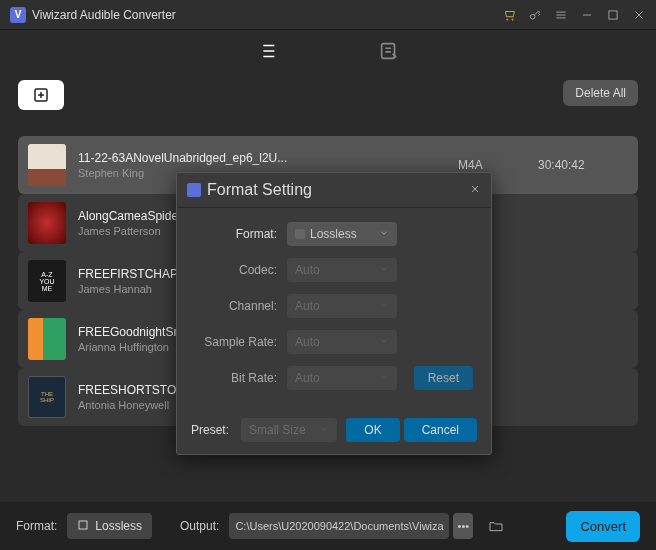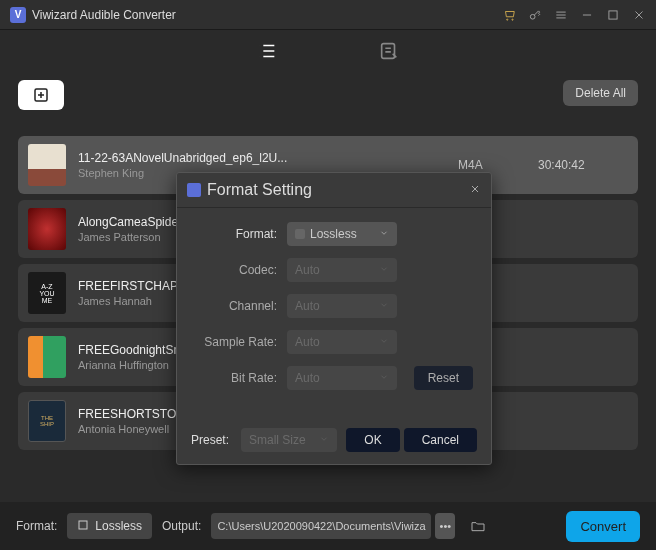--- a/index.html
+++ b/index.html
@@ -18,21 +18,21 @@
   .toolbar .ticon svg { width: 22px; height: 22px; stroke: #888; fill: none; stroke-width: 1.8; }
   .toolbar .ticon.active svg { stroke: #fff; }
   
   
   .actionrow { display: flex; align-items: flex-start; padding: 6px 18px 10px; }
   .addbtn { width: 46px; height: 30px; background: #fff; border-radius: 6px; display: flex; align-items: center; justify-content: center; cursor: pointer; }
   .addbtn svg { width: 18px; height: 18px; stroke: #222; fill: none; stroke-width: 2; }
   .deleteall { margin-left: auto; background: #555; color: #ddd; padding: 6px 12px; border-radius: 6px; cursor: pointer; font-size: 12px; }
   
   
-  .list { padding: 16px 18px; display: flex; flex-direction: column; gap: 6px; }
+  .list { padding: 16px 18px; display: flex; flex-direction: column; gap: 0; }
   .row { display: flex; align-items: center; background: #3a3a3a; border-radius: 6px; padding: 8px 10px; height: 58px; }
   .row.selected { background: #555; }
   .thumb { width: 38px; height: 42px; border-radius: 3px; margin-right: 12px; flex-shrink: 0; }
   .th1 { background: linear-gradient(#e8e0d0 60%, #8a4a3a 60%); }
   .th2 { background: radial-gradient(#c03030, #5a0505); }
   .th3 { background: #1a1a1a; color:#fff; font-size:7px; display:flex; align-items:center; justify-content:center; text-align:center; }
   .th4 { background: linear-gradient(90deg,#f09030 40%, #30a060 40%); }
   .th5 { background: #1a2a3a; color:#ccaa60; font-size:6px; display:flex; align-items:center; justify-content:center; text-align:center; border:1px solid #555;}
   .th6 { background: linear-gradient(#2a4a7a, #1a2a4a); }
   .rowtext { flex: 1; min-width: 0; }
@@ -68,21 +68,21 @@
   .mselect.disabled { background: #4a4a4a; cursor: default; opacity: 0.8; gap: 6px; }
   .mselect .msval { font-size: 12px; color: #ccc; flex: 1; display:flex; align-items:center; gap:5px;}
   .mselect.disabled .msval { color: #777; }
   .mselect .mschev { }
   .mselect .mschev svg { width: 10px; height: 10px; stroke: #aaa; fill: none; stroke-width: 2; }
   .mselect.disabled .mschev svg { stroke: #666; }
   .msqicon { width:10px; height:10px; background:#666; border-radius:2px; display:inline-block;}
   .modal-footer { display: flex; align-items: center; padding: 8px 14px 12px; gap: 8px; }
   .modal-footer .mflabel { color: #ddd; font-size: 12px; margin-right: 4px; }
   .modal-footer .mselect { max-width: 96px; }
-  .mbtn { background: #0f172a; color: #ddd; padding: 5px 18px; border-radius: 4px; cursor: pointer; font-size: 12px; }
+  .mbtn { background: #0369a1; color: #ddd; padding: 5px 18px; border-radius: 4px; cursor: pointer; font-size: 12px; }
   .mbtn.reset { margin-left: auto; opacity:0.7; padding:5px 14px;}
   .mbtngroup { margin-left: auto; display:flex; gap:4px;}
 </style>
 </head>
 <body>
 
 <div class="titlebar">
   <div class="logo">V</div>
   <div class="title">Viwizard Audible Converter</div>
   <div class="tbicons">
@@ -192,21 +192,21 @@
 </div>
 
 <div class="bottombar">
   <span class="blabel">Format:</span>
   <div class="pill">
     <span class="pillicon"><svg viewBox="0 0 24 24">
           <rect x="4" y="4" width="16" height="16"></rect>
         </svg></span>
     <span>Lossless</span>
   </div>
-  <span class="blabel" style="">Output:</span>
+  <span class="blabel" style="margin-left:18px">Output:</span>
   <div class="outputbox">
       <span>C:\Users\U2020090422\Documents\Viwiza</span>
     </div>
   <div class="morebtn">
       <span style="color:#ccc;font-size:11px">•••</span>
     </div>
   <div class="folderbtn">
       <svg viewBox="0 0 24 24">
         <path d="M3 7h6l2 2h10v10H3z"></path>
       </svg>
@@ -256,21 +256,21 @@
       </div>
       <div class="mrow">
         <div class="mlabel">Sample Rate:</div>
         <div class="mselect disabled">
           <span class="msval">Auto</span>
           <span class="mschev"><svg viewBox="0 0 24 24">
                 <path d="M6 9l6 6 6-6"></path>
               </svg></span>
         </div>
       </div>
-      <div class="mrow" style="margin-bottom:20px">
+      <div class="mrow" style="margin-bottom:10px">
         <div class="mlabel">Bit Rate:</div>
         <div class="mselect disabled">
           <span class="msval">Auto</span>
           <span class="mschev"><svg viewBox="0 0 24 24">
                 <path d="M6 9l6 6 6-6"></path>
               </svg></span>
         </div>
         <div class="mbtn reset" style="margin-left:auto">Reset</div>
       </div>
     </div>

